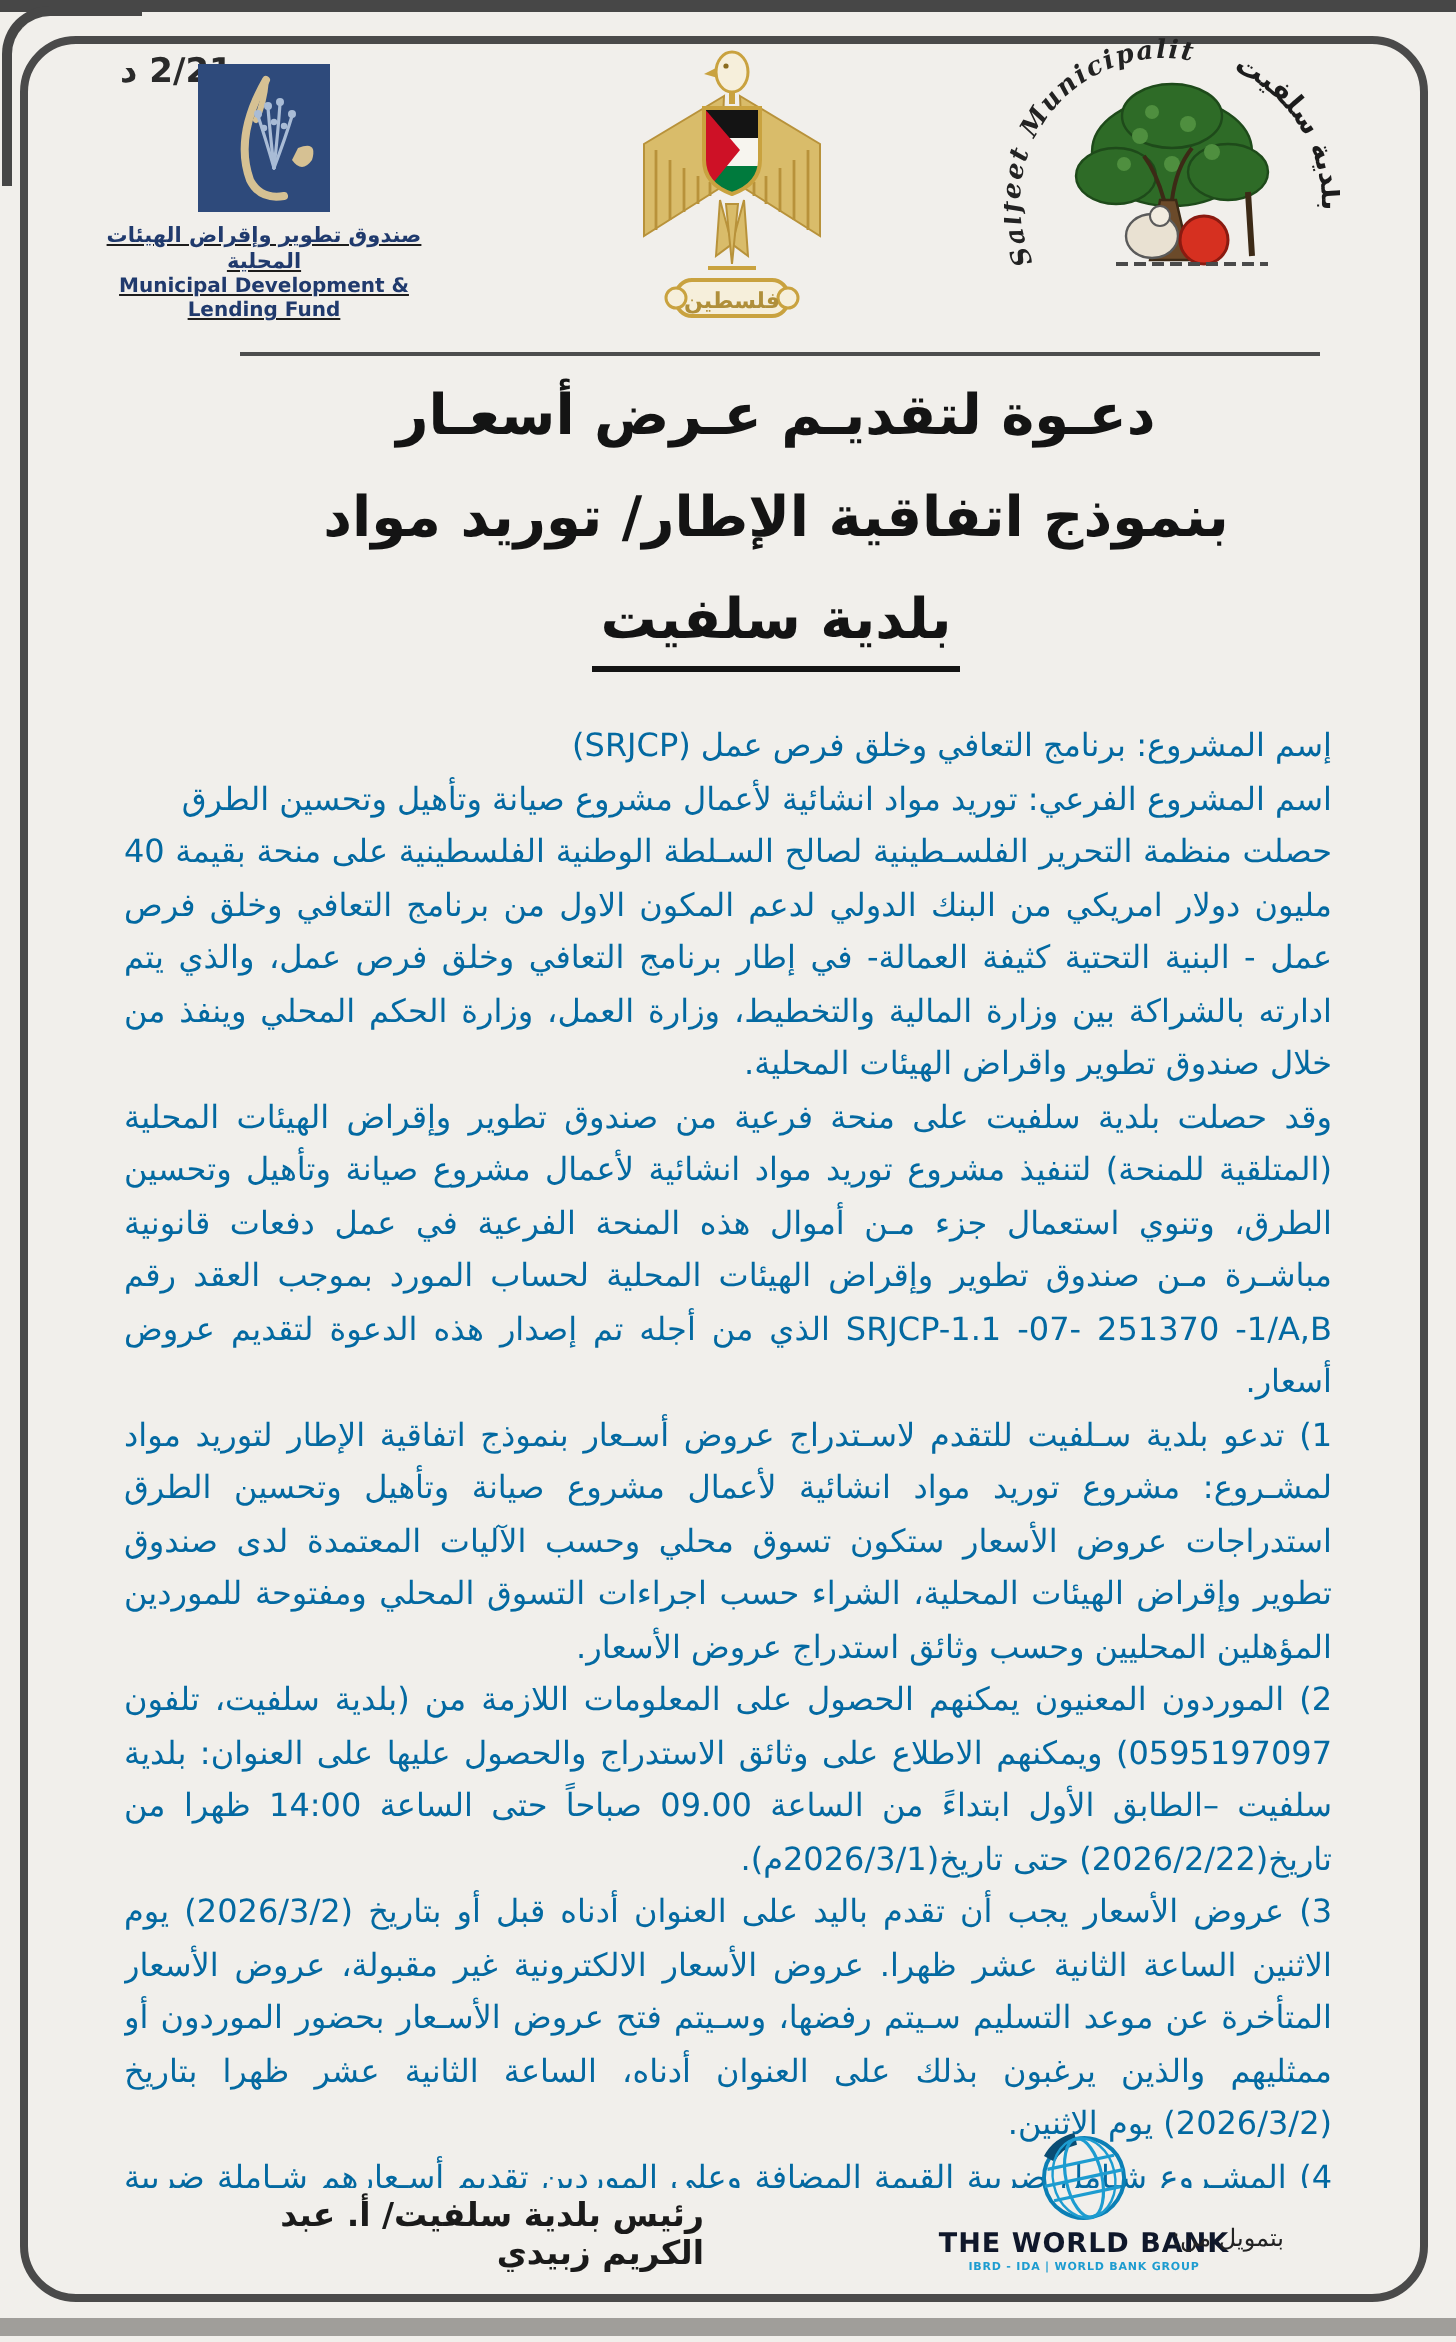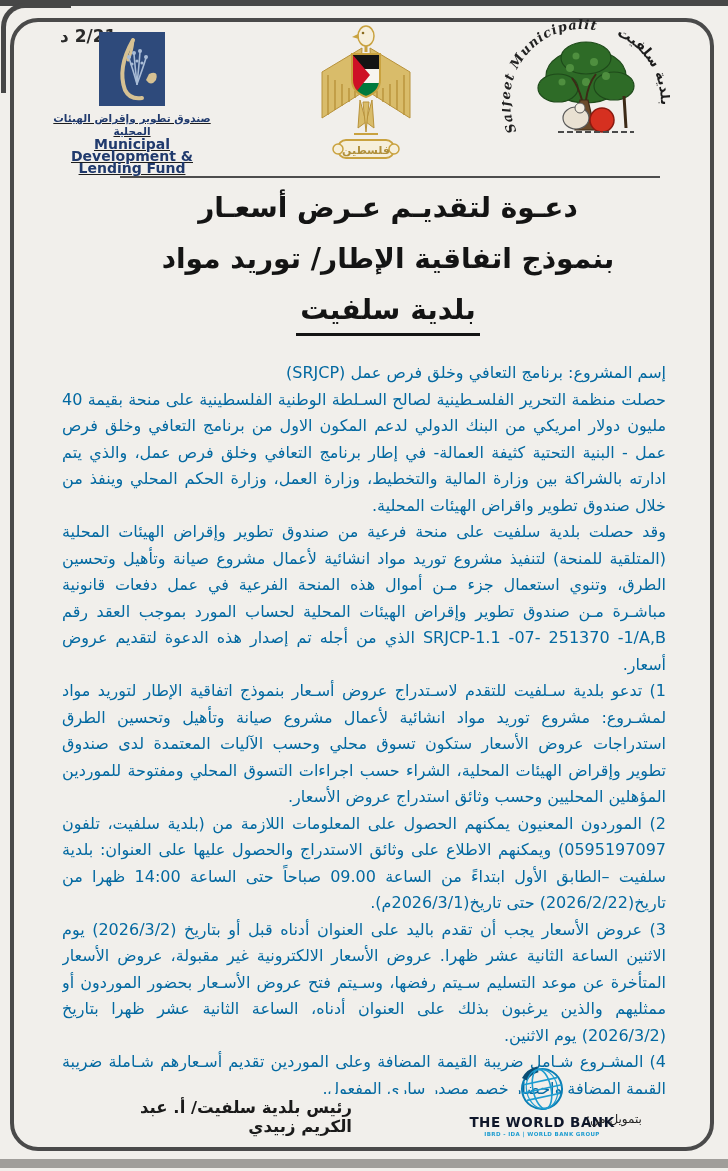--- a/index.html
+++ b/index.html
@@ -18,21 +18,21 @@
     border:4px solid #4a4a4a; border-radius:28px; background:transparent;
   }
   .page-marker {
     position:absolute; left:60px; top:26px; font-size:17px; font-weight:600;
     direction:rtl; color:#2a2a2a;
   }
   
   .mdlf { position:absolute; left:44px; top:32px; width:176px; text-align:center;text-decoration:underline; }
   .mdlf svg { display:block; margin:0 auto 6px auto; }
   .mdlf-ar { font-size:10.5px; font-weight:bold; color:#203a6d; direction:rtl; line-height:13px; }
-  .mdlf-en { font-size:14px; font-weight:bold; color:#203a6d; line-height:12px; }
+  .mdlf-en { font-size:10px; font-weight:bold; color:#203a6d; line-height:12px; }
   .emblem { position:absolute; left:310px; top:22px; width:112px; height:148px; }
   .salfeet { position:absolute; left:502px; top:16px; width:168px; height:148px; }
   .divider { position:absolute; left:120px; top:176px; width:540px; height:2px; background:#4d4d4d; }
   
   .title-block { position:absolute; left:0; top:190px; width:728px; text-align:center; direction:rtl; }
   .title-line { font-size:28px; font-weight:bold; color:#141414; line-height:36px; margin-bottom:15px;padding-left:48px; }
   .title-line.u { margin-bottom:0; }
   .title-line.u span { display:inline-block; border-bottom:3px solid #141414; padding:0 4px 5px 4px; }
   
   .body-text {
@@ -186,20 +186,21 @@
   <div class="title-block">
     <div class="title-line">دعـوة لتقديـم عـرض أسعـار</div>
     <div class="title-line">بنموذج اتفاقية الإطار/ توريد مواد</div>
     <div class="title-line u">
       <span>بلدية سلفيت</span>
     </div>
   </div>
 
   <div class="body-text">
     <p>إسم المشروع: برنامج التعافي وخلق فرص عمل (SRJCP)</p>
+    <p>اسم المشروع الفرعي: توريد مواد انشائية لأعمال مشروع صيانة وتأهيل وتحسين الطرق</p>
     <p>حصلت منظمة التحرير الفلسـطينية لصالح السـلطة الوطنية الفلسطينية على منحة بقيمة 40 مليون دولار امريكي من البنك الدولي لدعم المكون الاول من برنامج التعافي وخلق فرص عمل - البنية التحتية كثيفة العمالة- في إطار برنامج التعافي وخلق فرص عمل، والذي يتم ادارته بالشراكة بين وزارة المالية والتخطيط، وزارة العمل، وزارة الحكم المحلي وينفذ من خلال صندوق تطوير واقراض الهيئات المحلية.</p>
     <p>وقد حصلت بلدية سلفيت على منحة فرعية من صندوق تطوير وإقراض الهيئات المحلية (المتلقية للمنحة) لتنفيذ مشروع توريد مواد انشائية لأعمال مشروع صيانة وتأهيل وتحسين الطرق، وتنوي استعمال جزء مـن أموال هذه المنحة الفرعية في عمل دفعات قانونية مباشـرة مـن صندوق تطوير وإقراض الهيئات المحلية لحساب المورد بموجب العقد رقم ‪SRJCP-1.1 -07- 251370 -1/A,B‬ الذي من أجله تم إصدار هذه الدعوة لتقديم عروض أسعار.</p>
     <p>1) تدعو بلدية سـلفيت للتقدم لاسـتدراج عروض أسـعار بنموذج اتفاقية الإطار لتوريد مواد لمشـروع: مشروع توريد مواد انشائية لأعمال مشروع صيانة وتأهيل وتحسين الطرق استدراجات عروض الأسعار ستكون تسوق محلي وحسب الآليات المعتمدة لدى صندوق تطوير وإقراض الهيئات المحلية، الشراء حسب اجراءات التسوق المحلي ومفتوحة للموردين المؤهلين المحليين وحسب وثائق استدراج عروض الأسعار.</p>
     <p>2) الموردون المعنيون يمكنهم الحصول على المعلومات اللازمة من (بلدية سلفيت، تلفون 0595197097) ويمكنهم الاطلاع على وثائق الاستدراج والحصول عليها على العنوان: بلدية سلفيت –الطابق الأول ابتداءً من الساعة 09.00 صباحاً حتى الساعة 14:00 ظهرا من تاريخ(2026/2/22) حتى تاريخ(2026/3/1م).</p>
     <p>3) عروض الأسعار يجب أن تقدم باليد على العنوان أدناه قبل أو بتاريخ (2026/3/2) يوم الاثنين الساعة الثانية عشر ظهرا. عروض الأسعار الالكترونية غير مقبولة، عروض الأسعار المتأخرة عن موعد التسليم سـيتم رفضها، وسـيتم فتح عروض الأسـعار بحضور الموردون أو ممثليهم والذين يرغبون بذلك على العنوان أدناه، الساعة الثانية عشر ظهرا بتاريخ (2026/3/2) يوم الاثنين.</p>
     <p>4) المشـروع شـامل ضريبة القيمة المضافة وعلى الموردين تقديم أسـعارهم شـاملة ضريبة القيمة المضافة وإحضار خصم مصدر ساري المفعول.</p>
 
   </div>
 
   <div class="signature">رئيس بلدية سلفيت/ أ. عبد الكريم زبيدي</div>

